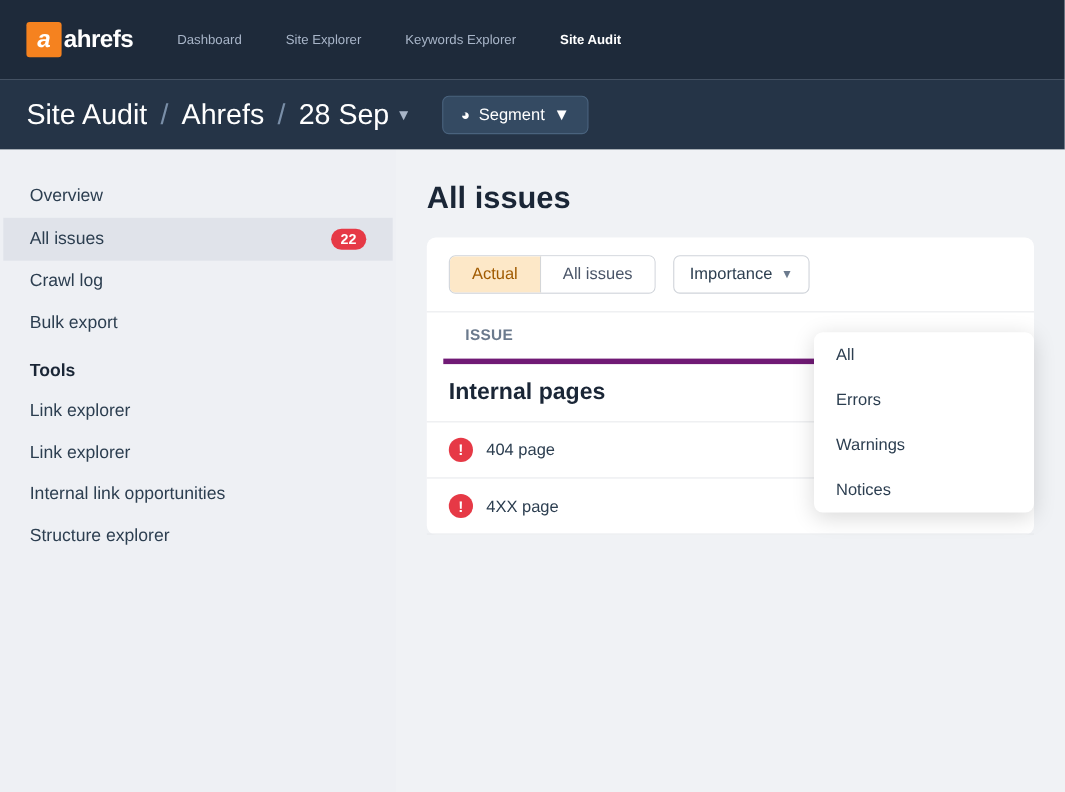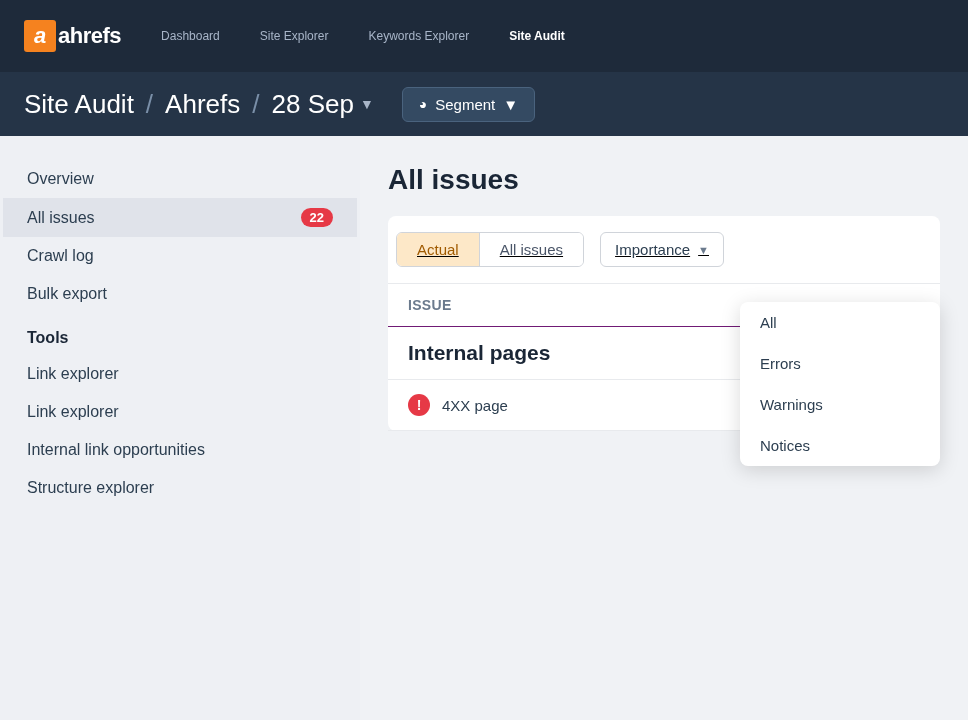--- a/index.html
+++ b/index.html
@@ -161,24 +161,23 @@
     
     .issues-card {
       background: white;
       border-radius: 8px;
       overflow: visible;
       position: relative;
     }
     .issues-card-header {
       display: flex;
       align-items: center;
-      padding: 16px 8px;
+      padding: 16px 20px;
       gap: 0;
       border-bottom: 1px solid #e8eaed;
-      text-decoration: underline;
     }
 
     
     .toggle-group {
       display: flex;
       border: 1px solid #d0d4da;
       border-radius: 6px;
       overflow: hidden;
     }
     .toggle-btn {
@@ -213,21 +212,22 @@
       gap: 8px;
     }
     .importance-btn .chevron {
       font-size: 11px;
       color: #6b7a8d;
     }
 
     
     .table-header {
       padding: 12px 20px;
-      border-bottom: 1px solid #701a75;
+      border-bottom: 5px solid #701a75;
+      margin-left: 15px;
     }
     .table-header-text {
       font-size: 14px;
       font-weight: 600;
       color: #6b7a8d;
       text-transform: uppercase;
       letter-spacing: 0.3px;
     }
 
     
@@ -374,20 +374,24 @@
       </div>
 
       <div class="table-header">
         <span class="table-header-text">Issue</span>
       </div>
 
       <div class="section-row">
         <span class="section-label">Internal pages</span>
       </div>
 
+      <div class="issue-row">
+        <span class="issue-icon-error"></span>
+        <span class="issue-text">404 page</span>
+      </div>
 
       <div class="issue-row">
         <span class="issue-icon-error"></span>
         <span class="issue-text">4XX page</span>
       </div>
     </div>
   </main>
 </div>
 
 </body></html>

